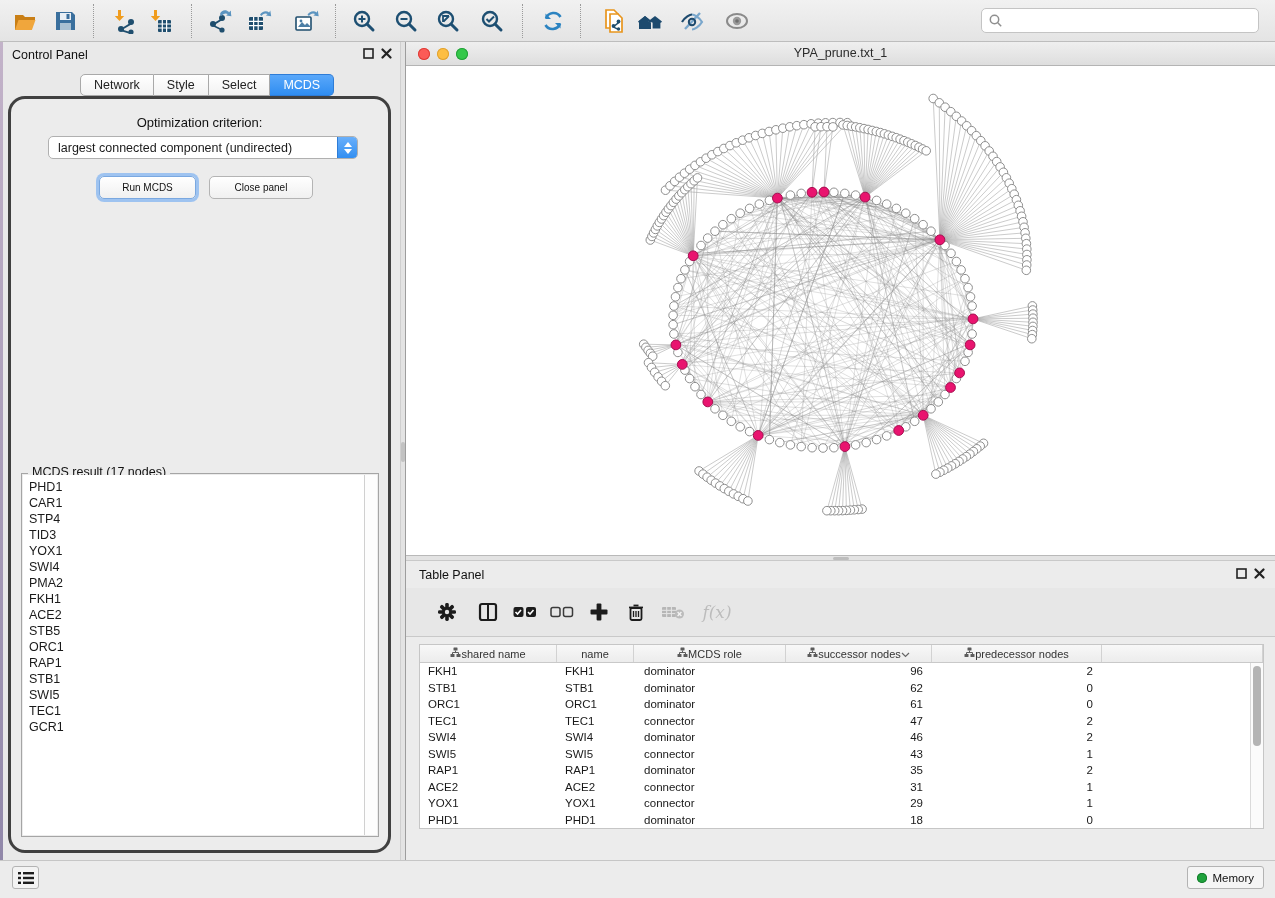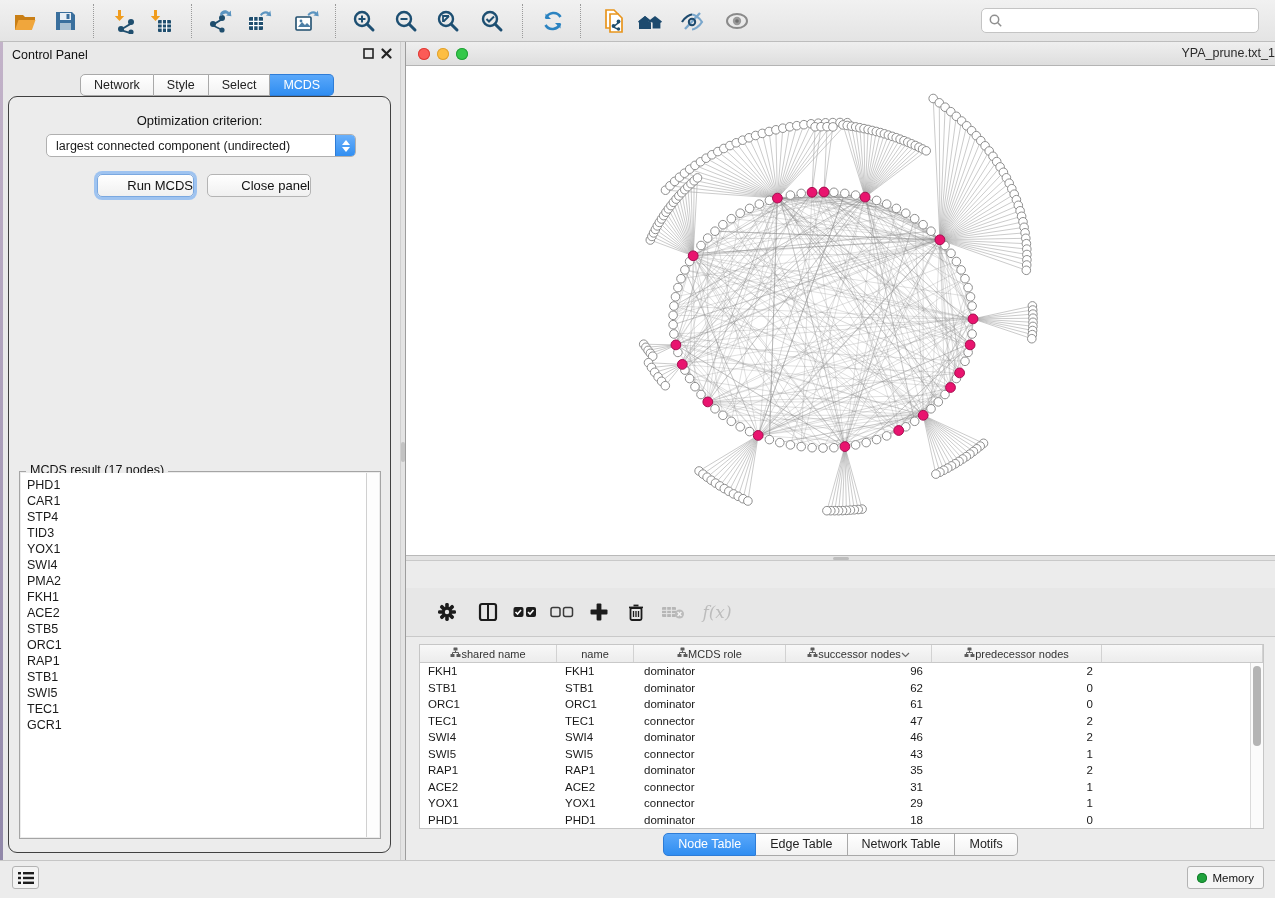--- a/index.html
+++ b/index.html
@@ -27,31 +27,31 @@
   .win-icons{position:absolute;right:8px;top:6px;display:flex;gap:7px}
   .win-icons svg{display:block}
   .cp-tabs{position:absolute;left:77px;top:32px}
   .seg{display:flex}
   .seg>div{background:linear-gradient(#ffffff,#f2f2f2);border:1px solid #a9a9a9;border-left:none;
            padding:0 13px;height:22px;line-height:20px;font-size:12.5px;color:#222;white-space:nowrap}
   .seg>div:first-child{border-left:1px solid #a9a9a9;border-radius:5px 0 0 5px}
   .seg>div:last-child{border-radius:0 5px 5px 0}
   .seg>div.active{background:linear-gradient(#5aa8fa,#2f8df1);border-color:#2e7cd6;color:#fff}
   .cp-pane{position:absolute;left:5px;right:9px;top:54px;bottom:7px;background:#ececec;
-           border:1px solid #404040;border-radius:9px}
+           border:3px solid #404040;border-radius:17px}
   .opt-label{position:absolute;left:0;right:0;top:16px;text-align:center;font-size:13px;color:#111}
   .dropdown{position:absolute;left:37px;top:37px;width:310px;height:23px;background:#fff;
             border:1px solid #b0b0b0;border-radius:5px;display:flex;align-items:center;overflow:hidden}
   .dropdown .dd-text{flex:1;font-size:12.5px;padding-left:9px;white-space:nowrap}
   .dd-stepper{width:20px;height:23px;background:linear-gradient(#6cb1fb,#2f8df1);border-left:1px solid #2e7cd6;
               display:flex;flex-direction:column;align-items:center;justify-content:center;gap:2px}
   .dd-stepper i{display:block;width:0;height:0;border-left:4px solid transparent;border-right:4px solid transparent}
   .dd-up{border-bottom:5px solid #fff}.dd-down{border-top:5px solid #fff}
   .btn{position:absolute;height:23px;background:linear-gradient(#ffffff,#f0f0f0);border:1px solid #b4b4b4;
-       border-radius:5px;font-size:13px;color:#111;text-align:right;line-height:21px}
+       border-radius:5px;font-size:10px;color:#111;text-align:center;line-height:21px}
   .btn.focus{box-shadow:0 0 0 3px rgba(106,168,244,.6);border-color:#7aa8e0}
   .groupbox{position:absolute;left:10px;right:9px;top:374px;bottom:13px;border:1px solid #a5a5a5}
   .legend{position:absolute;left:6px;top:-9px;background:#ececec;padding:0 4px;font-size:12.5px;color:#111}
   .mcds-list{position:absolute;left:1px;right:14px;top:1px;bottom:1px;background:#fff;overflow:hidden}
   .mcds-list .item{height:16px;line-height:16px;font-size:12.5px;padding-left:6px}
   .mcds-list .item:first-child{margin-top:4px}
   .list-track{position:absolute;right:1px;top:1px;bottom:1px;width:13px;background:#fdfdfd;border-left:1px solid #d0d0d0}
 
   
   .v-splitter{position:absolute;left:400px;top:42px;width:6px;height:818px;background:#e3e3e3;
@@ -63,21 +63,21 @@
 
   
   .right-area{position:absolute;left:406px;top:42px;width:869px;height:818px;background:#ececec}
   .net-titlebar{position:absolute;left:0;top:0;right:0;height:24px;background:linear-gradient(#efefef,#dedede);
                 border-bottom:1px solid #b4b4b4}
   .traffic{position:absolute;left:12px;top:6px;display:flex;gap:7px}
   .light{width:12px;height:12px;border-radius:50%}
   .light.red{background:#fc5b57;box-shadow:inset 0 0 0 1px #dd3d38}
   .light.yellow{background:#fdbe41;box-shadow:inset 0 0 0 1px #dfa133}
   .light.green{background:#34c84a;box-shadow:inset 0 0 0 1px #25a03a}
-  .net-title{position:absolute;left:0;right:0;top:4px;text-align:right;font-size:12.5px;color:#2b2b2b}
+  .net-title{position:absolute;left:0;right:0;top:4px;text-align:center;font-size:12.5px;color:#2b2b2b}
   .net-canvas{position:absolute;left:0;top:24px;width:869px;height:489px;background:#fff}
 
   
   .table-panel{position:absolute;left:0;top:519px;right:0;bottom:0;background:#ececec}
   .tp-titlebar{position:absolute;left:0;top:0;right:0;height:27px}
   .tp-title{position:absolute;left:13px;top:7px;font-size:12.5px;color:#111}
   .tp-toolbar{position:absolute;left:0;top:27px;right:0;height:49px;background:#e7e7e7;
               border-bottom:1px solid #c9c9c9;display:flex;align-items:center;padding-left:24px}
   .tpbtn{width:34px;height:34px;display:flex;align-items:center;justify-content:center}
   .tpbtn.gray{opacity:.55}
@@ -1102,20 +1102,35 @@
             <circle cx="544.5" cy="321.5" r="4.9" fill="#e9146f" stroke="#a60e50" stroke-width="1"></circle>
             <circle cx="492.7" cy="364.5" r="4.9" fill="#e9146f" stroke="#a60e50" stroke-width="1"></circle>
           </g>
         </svg>
     </div>
     <div class="h-splitter">
         <div class="h-grip"></div>
       </div>
 
     <div class="table-panel">
+      <div class="tp-titlebar">
+        <div class="tp-title">Table Panel</div>
+        <div class="win-icons" style="right:10px;top:7px">
+          <span>
+              <svg width="11" height="11" viewBox="0 0 11 11">
+                <rect x="1" y="1" width="9" height="9" fill="none" stroke="#222" stroke-width="1.6"></rect>
+              </svg>
+            </span>
+          <span>
+              <svg width="11" height="11" viewBox="0 0 11 11">
+                <path d="M1.5 1.5l8 8M9.5 1.5l-8 8" stroke="#222" stroke-width="2.2" stroke-linecap="round"></path>
+              </svg>
+            </span>
+        </div>
+      </div>
       <div class="tp-toolbar">
         <div class="tpbtn">
           <svg width="20" height="20" viewBox="0 0 20 20">
               <g fill="#1c1c1c">
                 <rect x="8.2" y="1" width="3.6" height="18" rx="1.4"></rect>
                 <rect x="1" y="8.2" width="18" height="3.6" rx="1.4"></rect>
                 <rect x="8.2" y="1" width="3.6" height="18" rx="1.4" transform="rotate(45 10 10)"></rect>
                 <rect x="8.2" y="1" width="3.6" height="18" rx="1.4" transform="rotate(-45 10 10)"></rect>
                 <circle cx="10" cy="10" r="5" fill="#1c1c1c"></circle>
                 <circle cx="10" cy="10" r="2.2" fill="#e7e7e7"></circle>
@@ -1304,28 +1319,20 @@
               <div class="td c3">18</div>
               <div class="td c4">0</div>
               <div class="td cf"></div>
             </div>
           </div>
         <div class="tb-track">
             <div class="tb-thumb"></div>
           </div>
       </div>
 
-      <div class="bottom-tabs">
-        <div class="seg" id="bottom-tabs">
-            <div class="active">Node Table</div>
-            <div>Edge Table</div>
-            <div>Network Table</div>
-            <div>Motifs</div>
-          </div>
-      </div>
     </div>
   </div>
 
   <div class="statusbar">
     <div class="status-left-btn">
       <svg width="16" height="14" viewBox="0 0 16 14">
           <g fill="#1c1c1c">
             <rect x="0" y="1" width="3" height="2.4"></rect>
             <rect x="5" y="1" width="11" height="2.4"></rect>
             <rect x="0" y="5.8" width="3" height="2.4"></rect>

